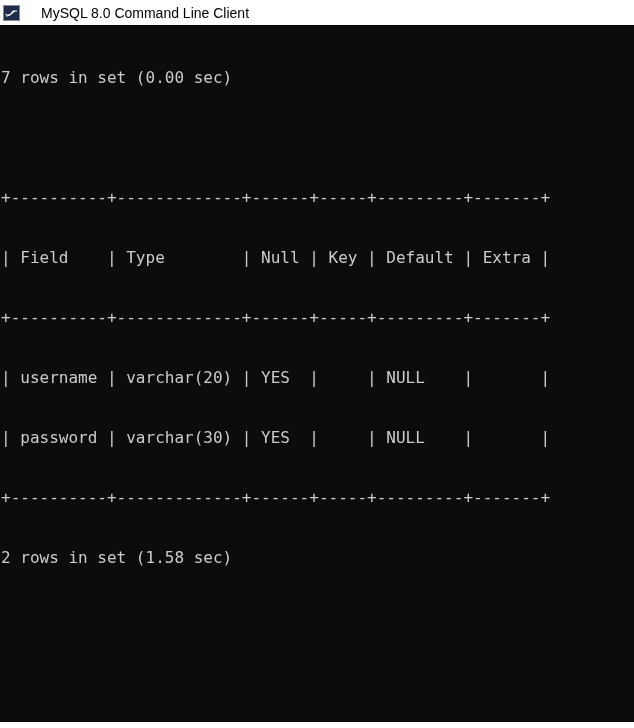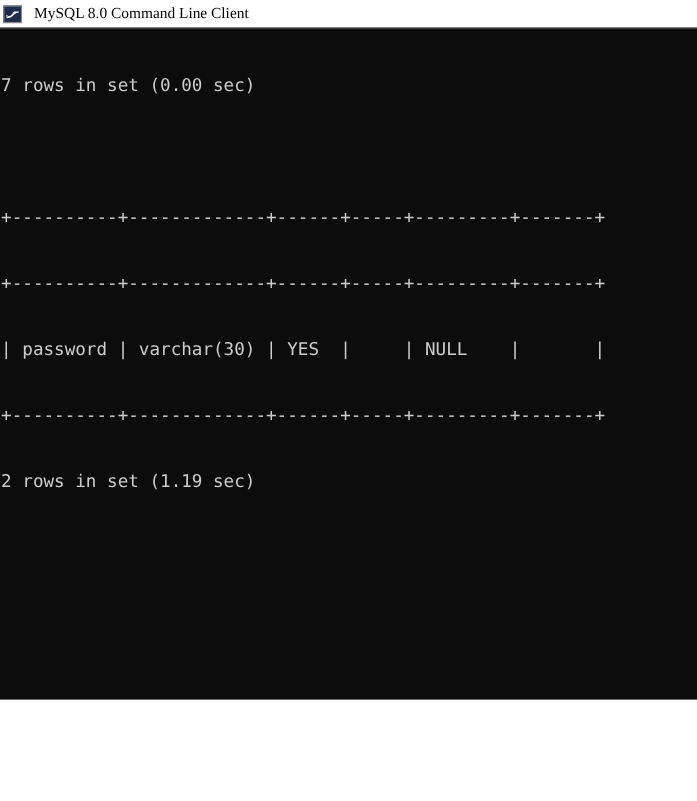--- a/index.html
+++ b/index.html
@@ -37,32 +37,32 @@
     overflow: hidden;
   }
   #app-icon .dolphin {
     position: absolute;
     left: 1px;
     top: 3px;
     width: 13px;
     height: 8px;
   }
   #title-text {
-    font-family: Liberation Serif, serif;
+    font-family: Liberation Sans, sans-serif;
     font-size: 14px;
     color: #000000;
-    margin-left: 11px;
+    margin-left: 21px;
     white-space: nowrap;
     line-height: 1;
   }
 
   
   #terminal {
     width: 634px;
-    height: 610px;
+    height: 696px;
     background: #0c0c0c;
     color: #cccccc;
     font-family: "DejaVu Sans Mono", "Liberation Mono", monospace;
     font-size: 16px;
     line-height: 20px;
     letter-spacing: 0px;
     white-space: pre;
     overflow: hidden;
     box-sizing: border-box;
     padding: 2px 16px 0 1px;
@@ -86,24 +86,26 @@
       <rect x="5" y="11" width="3" height="2" fill="#ffffff"></rect>
     </svg>
   </span>
   <span id="title-text">MySQL 8.0 Command Line Client</span>
 </div>
 
 <div id="terminal">
   <div class="line">7 rows in set (0.00 sec)</div>
   <div class="line"></div>
   <div class="line">+----------+-------------+------+-----+---------+-------+</div>
+  <div class="line">| Field    | Type        | Null | Key | Default | Extra |</div>
   <div class="line">+----------+-------------+------+-----+---------+-------+</div>
+  <div class="line">| username | varchar(20) | YES  |     | NULL    |       |</div>
   <div class="line">| password | varchar(30) | YES  |     | NULL    |       |</div>
   <div class="line">+----------+-------------+------+-----+---------+-------+</div>
-  <div class="line">2 rows in set (1.19 sec)</div>
+  <div class="line">2 rows in set (1.58 sec)</div>
   <div class="line"></div>
   
   
   
   
   
   
   
   
   

